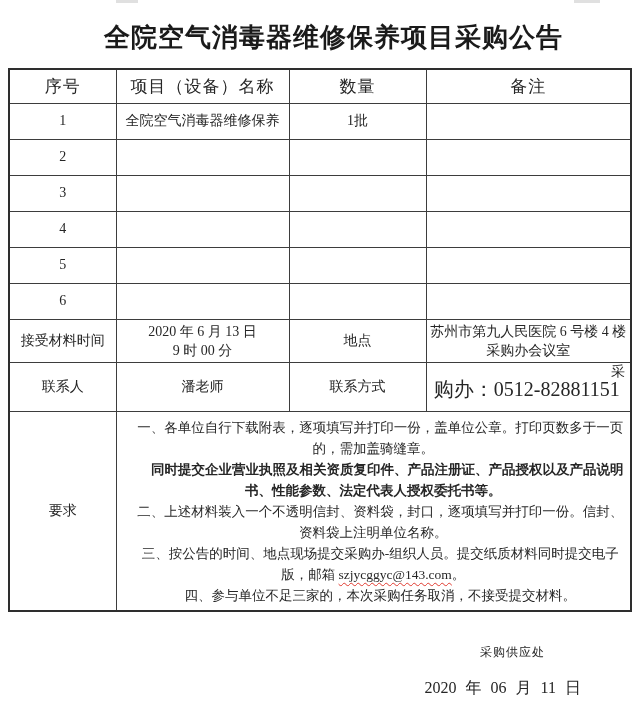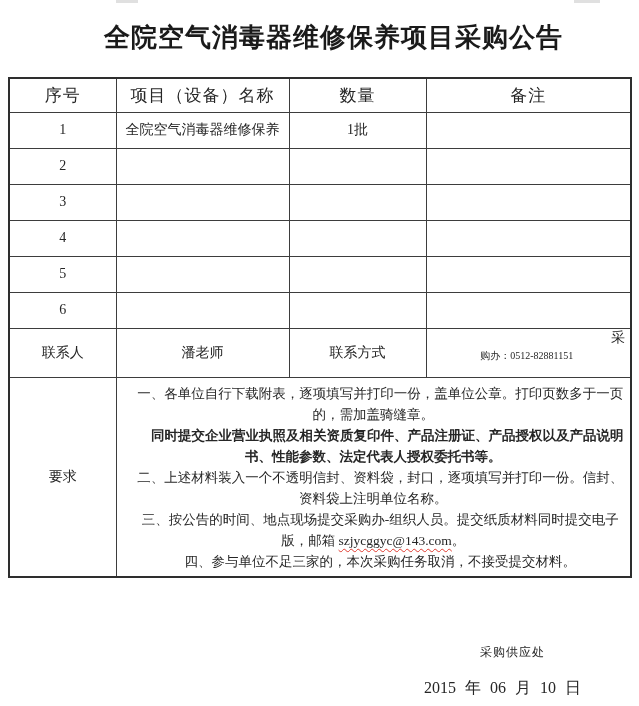--- a/index.html
+++ b/index.html
@@ -12,42 +12,42 @@
   .mark1 { left:116px; top:0; width:22px; height:3px; }
   .mark2 { left:574px; top:0; width:26px; height:3px; }
 
   .page-title {
     position:absolute; top:6px; left:0; width:100%; margin:14px;
     text-align:center; font-size:26px; font-weight:bold; letter-spacing:1px;
     color:#1a1a1a;
   }
 
   table.doc-table {
-    position:absolute; left:8px; top:77px; width:622px;
+    position:absolute; left:8px; top:68px; width:622px;
     border-collapse:collapse; table-layout:fixed;
     border:2px solid #2e2e2e;
   }
   .doc-table th, .doc-table td {
     border:1px solid #3d3d3d; padding:2px;
     text-align:center; vertical-align:middle;
     font-size:14px; font-weight:normal; color:#262626;
     overflow:hidden;
   }
   .doc-table th { font-size:17px; letter-spacing:1px; }
   tr.r-head   { height:34px; }
   tr.r-item   { height:36px; }
   tr.r-mat    { height:40px; }
   tr.r-con    { height:49px; }
   tr.r-req    { height:198px; }
 
   .two-line div { line-height:19px; }
 
   td.phone-cell { vertical-align:top; padding:1px 5px 2px 2px; }
   .phone-overflow { text-align:right; line-height:15px; font-size:14px; }
-  .phone-main { text-align:center; line-height:21px; font-size:10px; }
+  .phone-main { text-align:center; line-height:21px; font-size:20px; }
 
   td.req-text {
     text-align:center; vertical-align:top; padding:5px 6px 4px 6px;
     font-size:13.5px; line-height:21px;
   }
   .req-text p { margin:0; }
   .ind1 { text-indent:14px; }
   .ind2 { text-indent:28px;font-weight:bold; }
   .email {
     text-decoration:underline; text-decoration-style:wavy;
@@ -117,20 +117,32 @@
       <td></td>
       <td></td>
     </tr>
     <tr class="r-item">
       <td>6</td>
       <td></td>
       <td></td>
       <td></td>
     </tr>
 
+    <tr class="r-mat">
+      <td>接受材料时间</td>
+      <td class="two-line">
+        <div>2020 年 6 月 13 日</div>
+        <div>9 时 00 分</div>
+      </td>
+      <td>地点</td>
+      <td class="two-line">
+        <div>苏州市第九人民医院 6 号楼 4 楼</div>
+        <div>采购办会议室</div>
+      </td>
+    </tr>
 
     <tr class="r-con">
       <td>联系人</td>
       <td>潘老师</td>
       <td>联系方式</td>
       <td class="phone-cell">
         <div class="phone-overflow">采</div>
         <div class="phone-main">购办：0512-82881151</div>
       </td>
     </tr>
@@ -142,13 +154,13 @@
         <p class="ind2">同时提交企业营业执照及相关资质复印件、产品注册证、产品授权以及产品说明书、性能参数、法定代表人授权委托书等。</p>
         <p class="ind1">二、上述材料装入一个不透明信封、资料袋，封口，逐项填写并打印一份。信封、资料袋上注明单位名称。</p>
         <p class="ind1"><span>三、按公告的时间、地点现场提交采购办-组织人员。提交纸质材料同时提交电子版，邮箱 </span><span class="email">szjycggyc@143.com</span><span>。</span></p>
         <p class="ind1">四、参与单位不足三家的，本次采购任务取消，不接受提交材料。</p>
       </td>
     </tr>
   </tbody>
 </table>
 
 <div class="footer-dept">采购供应处</div>
-<div class="footer-date">2015 年 06 月 10 日</div>
+<div class="footer-date">2020 年 06 月 11 日</div>
 
 </body></html>

